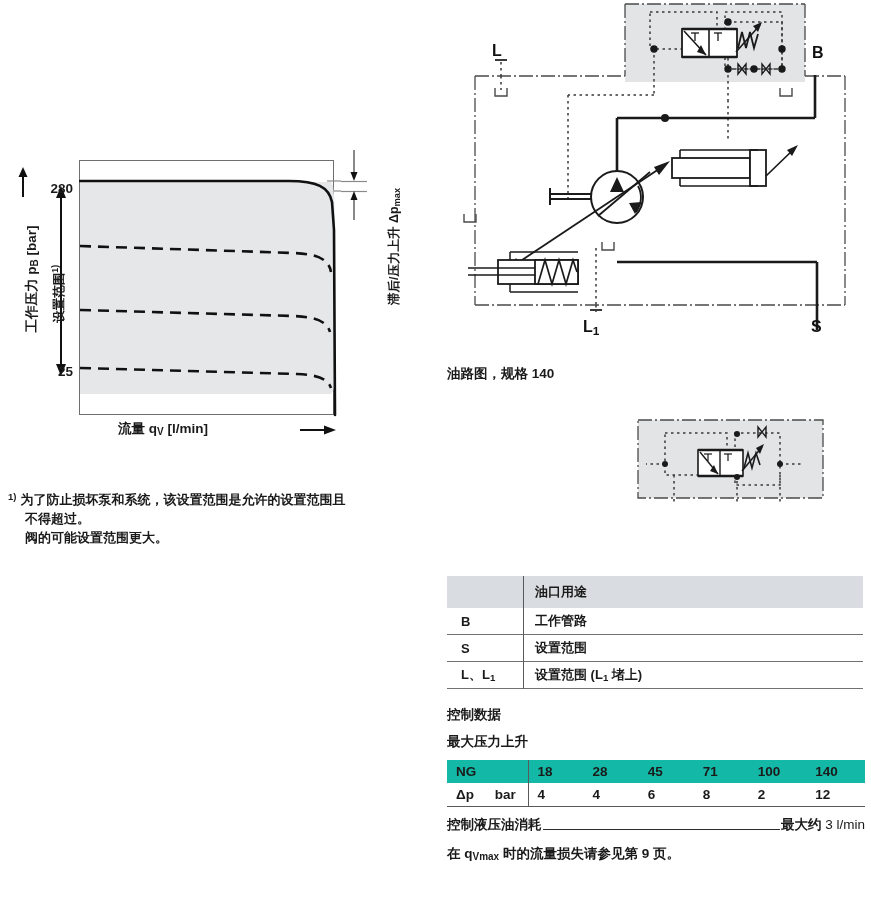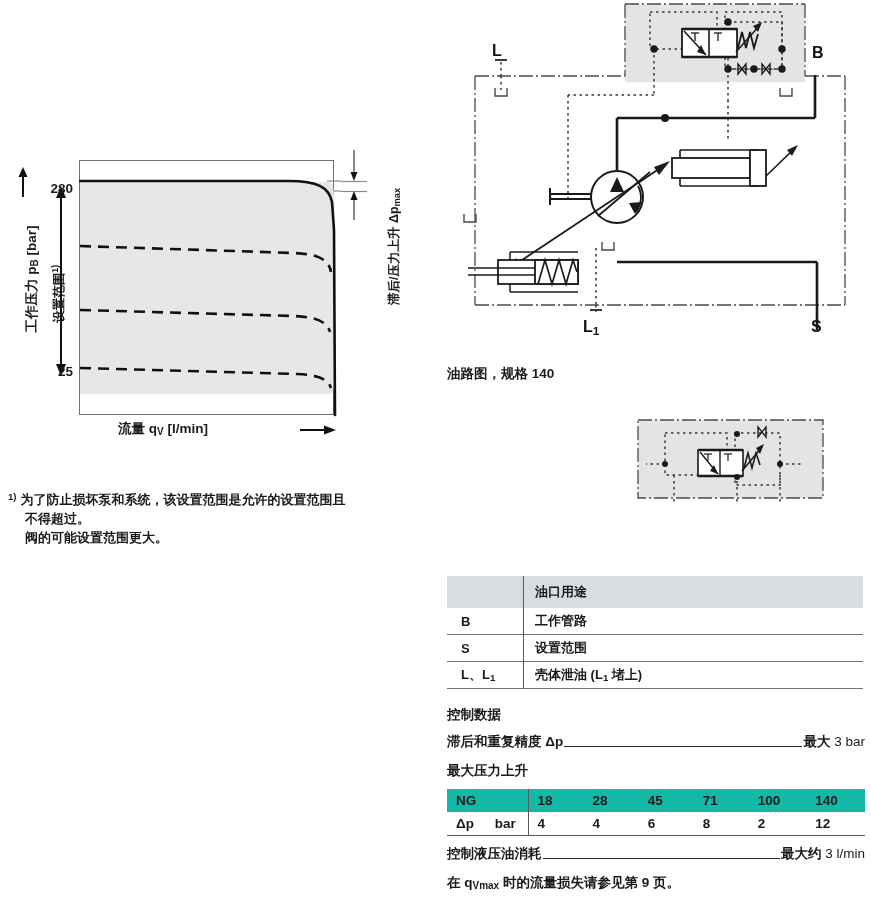--- a/index.html
+++ b/index.html
@@ -459,34 +459,29 @@
     <tr class="data-row">
       <td class="c1">B</td>
       <td class="c2">工作管路</td>
     </tr>
     <tr class="data-row">
       <td class="c1">S</td>
       <td class="c2">设置范围</td>
     </tr>
     <tr class="data-row">
       <td class="c1"><span>L、L</span><span class="sub">1</span></td>
-      <td class="c2"><span>壳体泄油 (L</span><span class="sub">1</span><span> 堵上)</span></td>
+      <td class="c2"><span>设置范围 (L</span><span class="sub">1</span><span> 堵上)</span></td>
     </tr>
   </tbody>
 </table>
 
 <div class="abs" id="control-data">
 
   <div class="cd-heading">控制数据</div>
 
-  <div class="dotline-row">
-    <span class="lbl"><span>滞后和重复精度</span> <span>Δp</span></span>
-    <span class="lead"></span>
-    <span class="val"><b>最大</b> <span>3 bar</span></span>
-  </div>
 
   <div class="cd-heading">最大压力上升</div>
 
   <table id="ng-table">
     <tbody>
       <tr class="hdr-row">
         <td class="lab-a">NG</td>
         <td class="lab-b"></td>
         <td class="valcell first-val">18</td>
         <td class="valcell">28</td>

